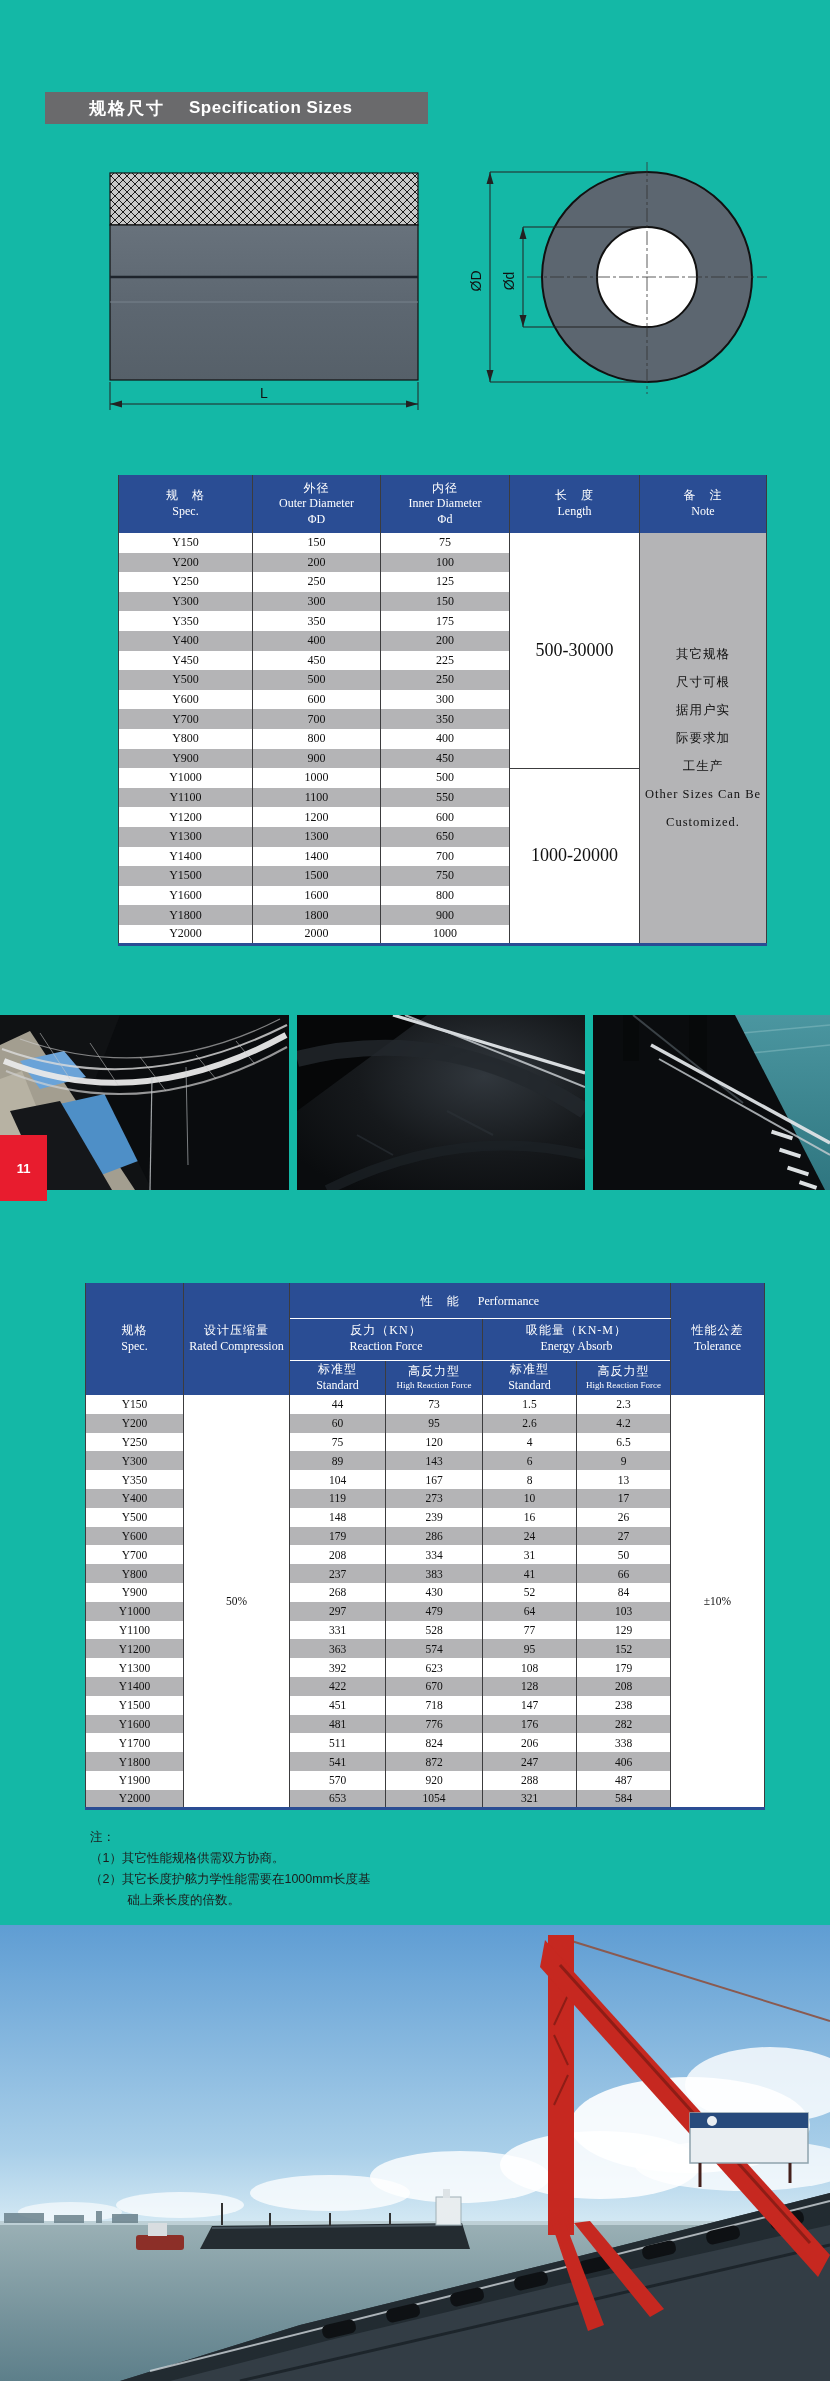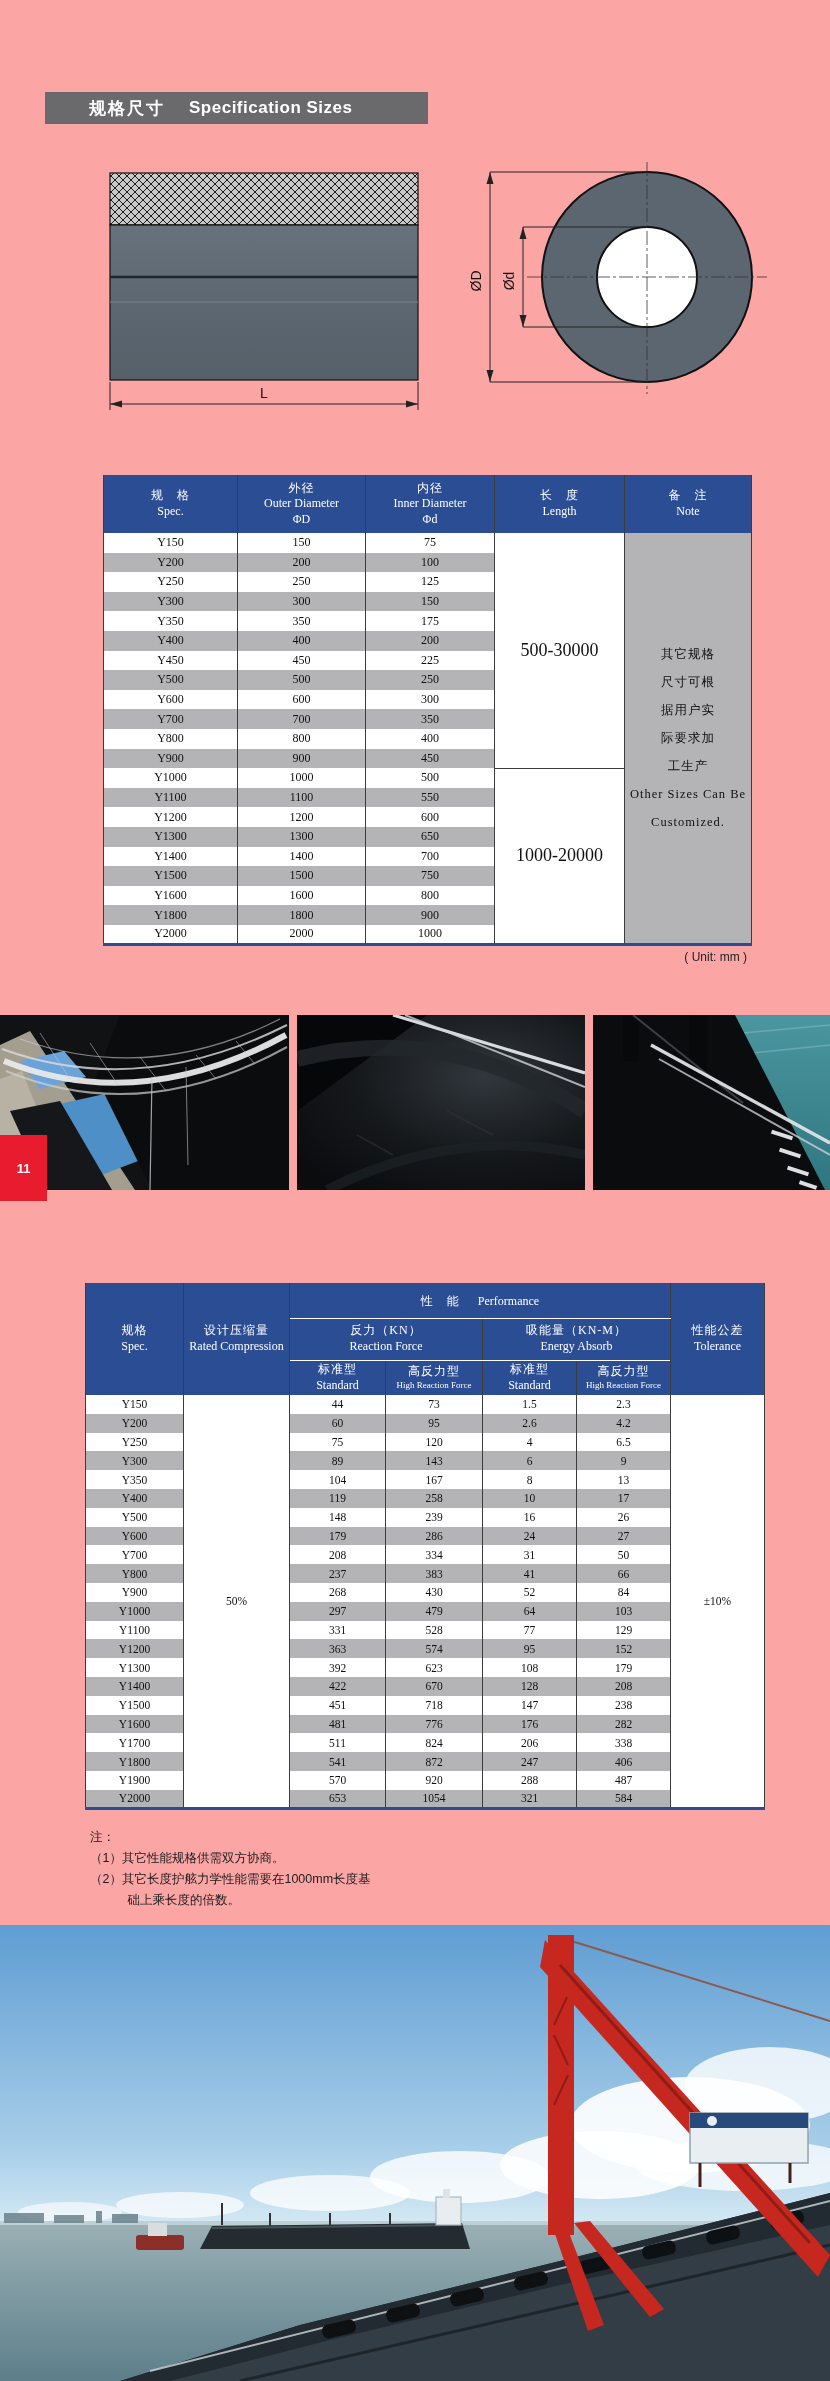--- a/index.html
+++ b/index.html
@@ -1,16 +1,16 @@
 <!DOCTYPE html>
 <html><head>
 <meta charset="utf-8">
 <style>
   html,body{margin:0;padding:0;background:#fff;}
-  #page{position:relative;width:830px;height:2381px;background:#fca5a5;overflow:hidden;
+  #page{position:relative;width:830px;height:2381px;background:#14b8a6;overflow:hidden;
         font-family:"Liberation Serif",serif;color:#111;}
   .abs{position:absolute;}
 
   
   .bar{position:absolute;background:#6a6a6c;color:#fff;display:flex;align-items:center;
        font-family:"Liberation Sans",sans-serif;font-weight:bold;}
   .bar .zh{font-size:17px;letter-spacing:2px;}
   .bar .en{font-size:17px;margin-left:24px;letter-spacing:.5px;}
 
   
@@ -23,21 +23,21 @@
   .hen-sm{font-size:9px;line-height:1.4;}
   tbody td{font-size:12px;color:#101010;}
   tr.rw td{background:#fff;}
   tr.rg td{background:#b4b4b6;}
   td.lenCell{background:#fff !important;font-size:18px;}
   td.lenCell.grp2{border-top:1px solid #3c3c3e;}
   td.noteCell{background:#b4b4b6 !important;}
   td.noteCell div{line-height:28px;font-size:12.5px;letter-spacing:1px;}
   td.ratedCell,td.tolCell{background:#fff !important;font-size:12.5px;}
 
-  #spec-table{left:103px;top:475px;width:648px;border-bottom:3px solid #2a4d94;}
+  #spec-table{left:118px;top:475px;width:648px;border-bottom:3px solid #2a4d94;}
   #spec-table thead tr{height:58px;}
   #spec-table tbody tr{height:19.6px;}
 
   #perf-table{left:85px;top:1283px;width:679px;border-bottom:3px solid #2a4d94;}
   #perf-table thead tr.t1{height:35px;}
   #perf-table thead tr.t2{height:42px;padding-left:44px;}
   #perf-table thead tr.t3{height:35px;}
   #perf-table thead th.tier{border-bottom:1px solid #fff;}
   #perf-table tbody tr{height:18.8px;}
   #perf-table tbody td{font-size:11.5px;}
@@ -262,21 +262,20 @@
           <td>900</td>
         </tr>
         <tr class="rw">
           <td>Y2000</td>
           <td>2000</td>
           <td>1000</td>
         </tr>
       </tbody>
   </table>
 
-  <div id="unit-note">( Unit: mm )</div>
 
   <svg class="photo" style="left:0;width:289px;" viewBox="0 0 289 175" preserveAspectRatio="none">
     <rect width="289" height="175" fill="#101214"></rect>
     <polygon points="0,30 30,16 135,175 0,175" fill="#a39e90"></polygon>
     <polygon points="0,64 22,56 70,175 0,175" fill="#b7b2a3"></polygon>
     <polygon points="20,46 64,36 86,62 40,74" fill="#6aa3d8"></polygon>
     <polygon points="46,92 136,72 196,124 96,162" fill="#4e8fc7"></polygon>
     <polygon points="120,0 289,0 289,175 152,175 96,62" fill="#0a0c0e"></polygon>
     <polygon points="10,96 60,86 112,175 46,175" fill="#15171a"></polygon>
     <path d="M4,46 Q140,100 286,20" stroke="#e9e9e9" stroke-width="6" fill="none" opacity="0.95"></path>
@@ -423,21 +422,21 @@
         <tr class="rw">
           <td>Y350</td>
           <td>104</td>
           <td>167</td>
           <td>8</td>
           <td>13</td>
         </tr>
         <tr class="rg">
           <td>Y400</td>
           <td>119</td>
-          <td>258</td>
+          <td>273</td>
           <td>10</td>
           <td>17</td>
         </tr>
         <tr class="rw">
           <td>Y500</td>
           <td>148</td>
           <td>239</td>
           <td>16</td>
           <td>26</td>
         </tr>

